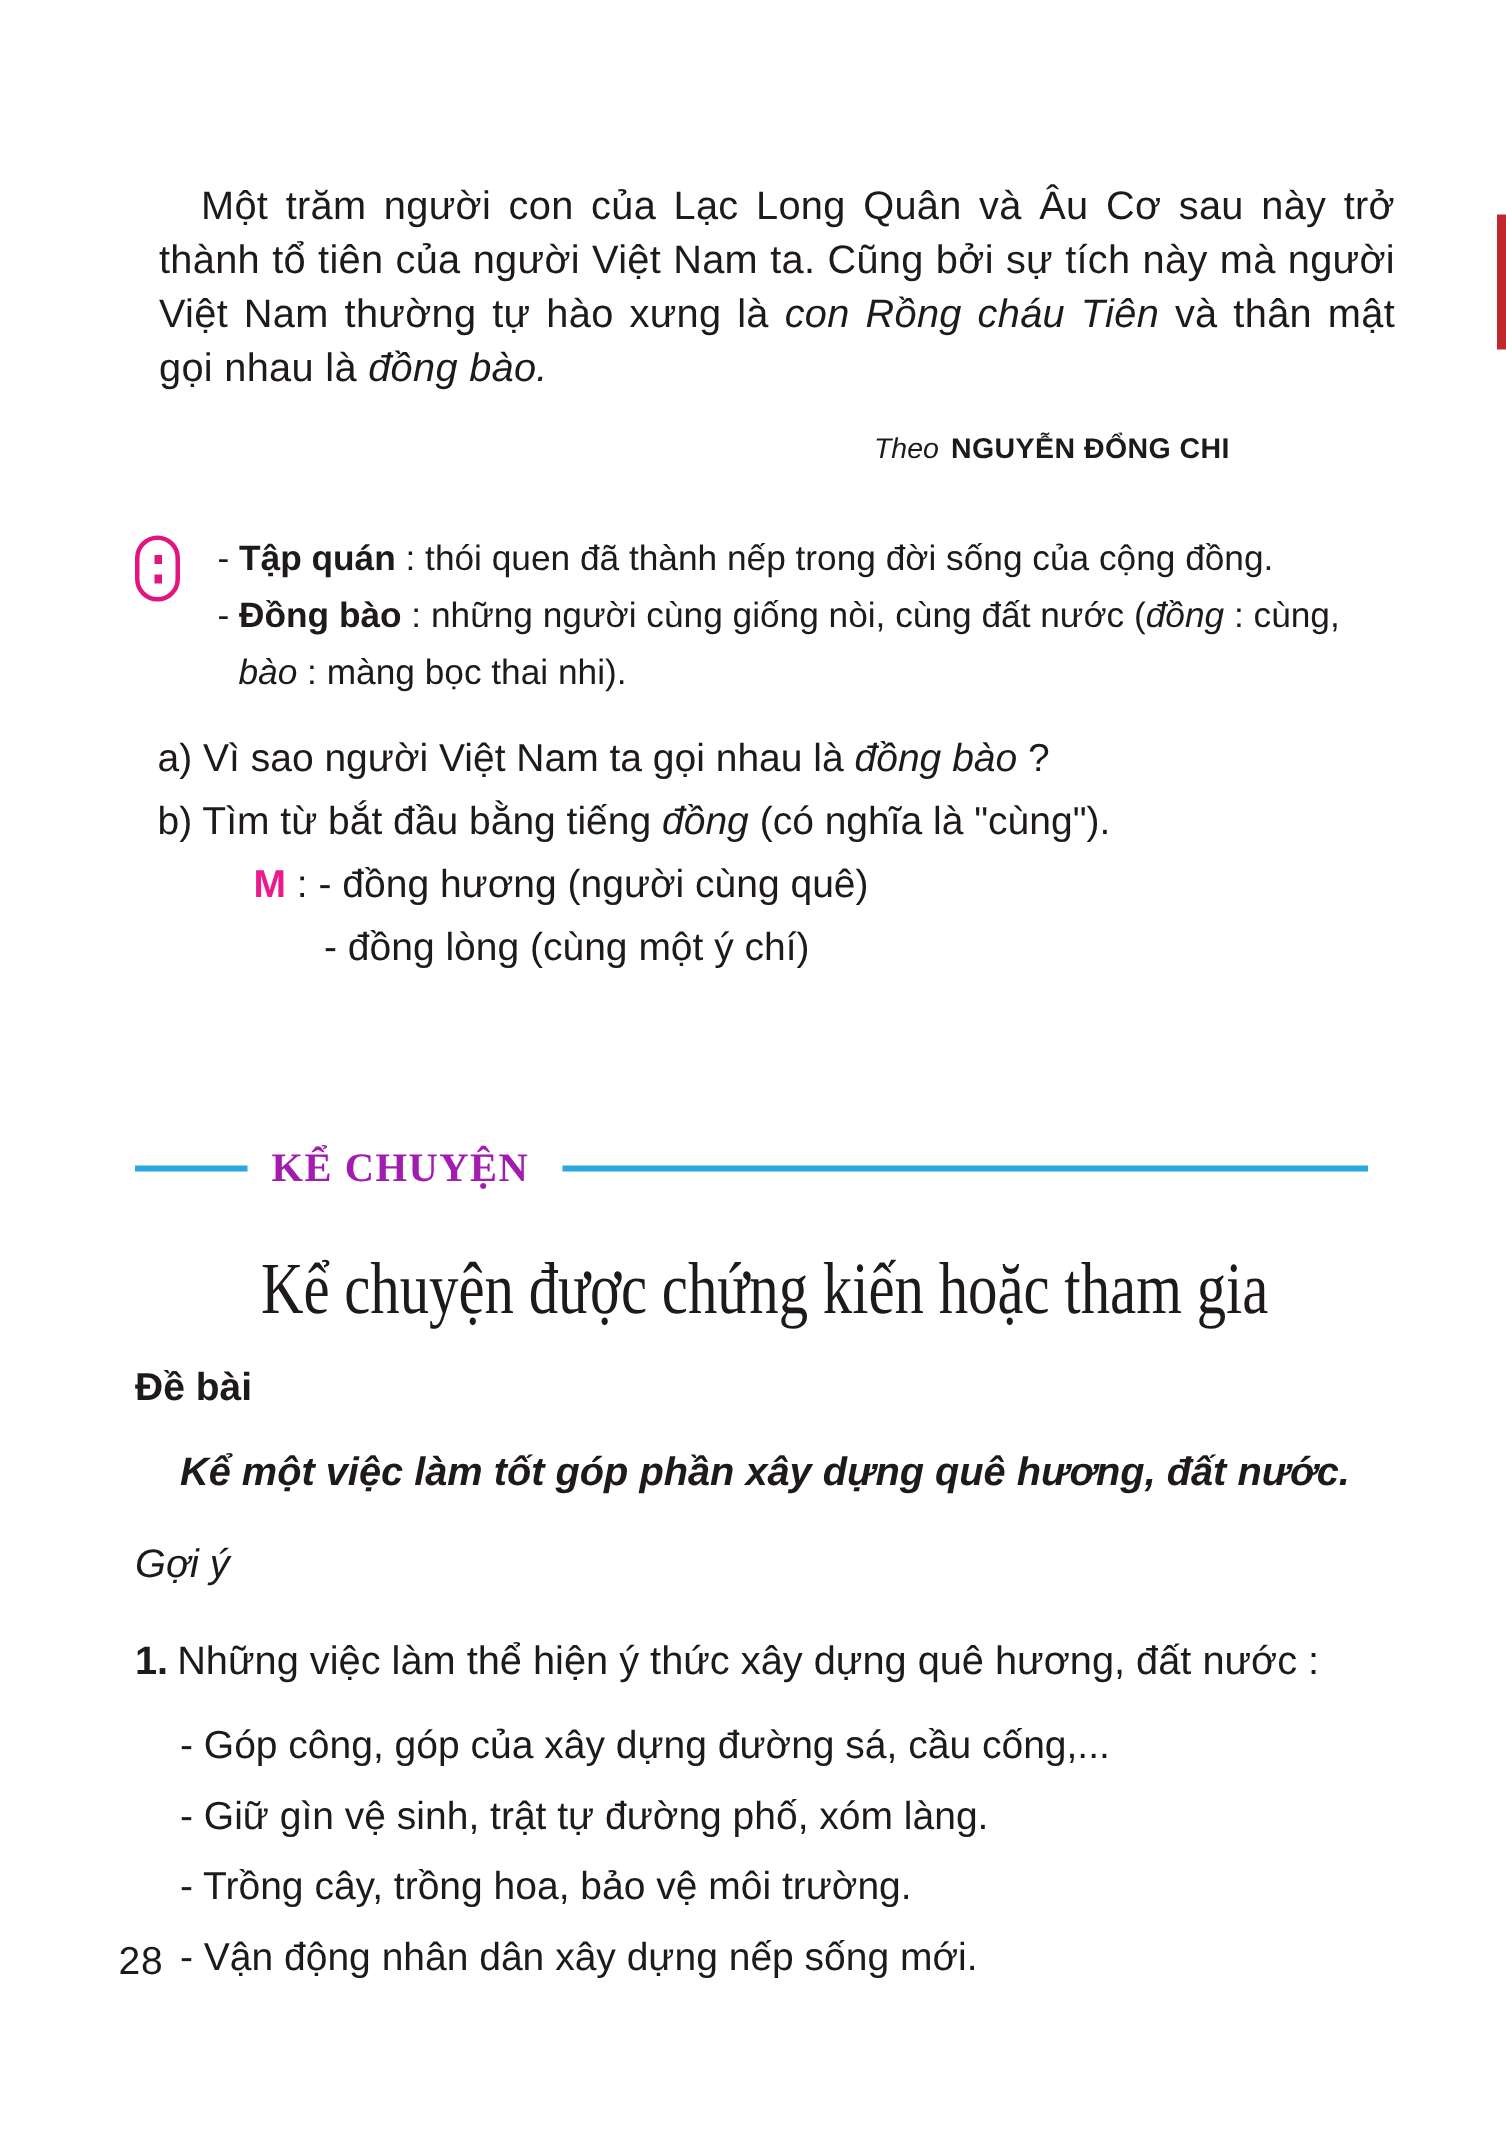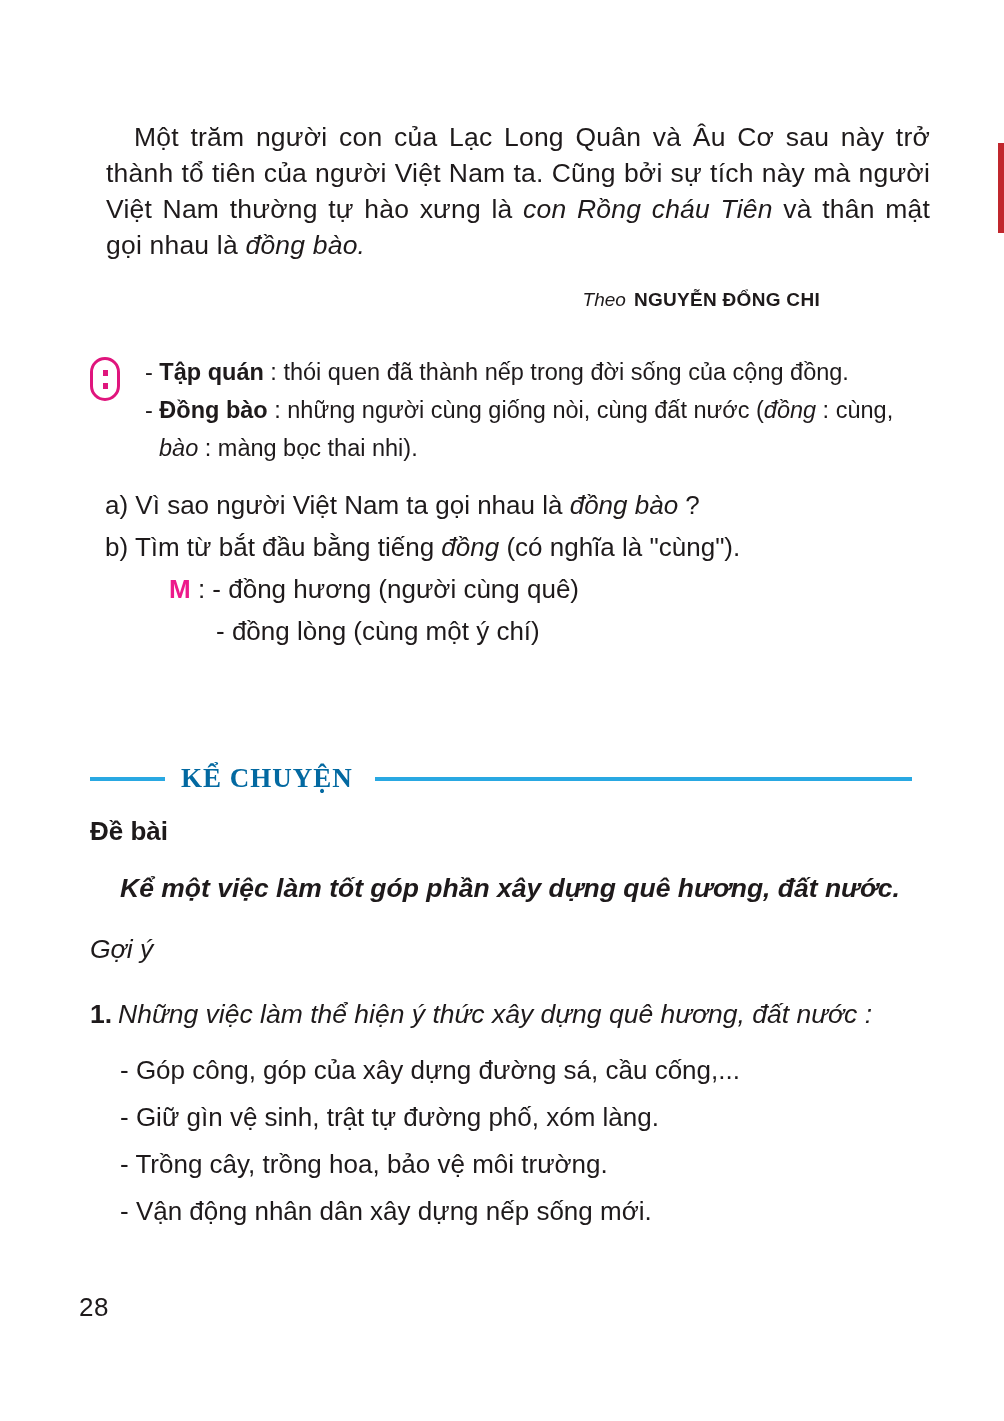--- a/index.html
+++ b/index.html
@@ -76,21 +76,21 @@
   }
   .section-header .rule{
     height:4px;background:#29a8e2;
   }
   .rule-short{width:75px;margin-right:16px;}
   .rule-long{flex:1;margin-left:22px;margin-right:18px;}
   .section-header .label{
     font-family:"Liberation Serif",serif;
     font-weight:bold;
     font-size:27px;
-    color:#0369a1;
+    color:#a21caf;
     letter-spacing:1px;
     white-space:nowrap;
   }
   
   .lesson-title-wrap{
     margin-top:36px;
     text-align:center;
   }
   .lesson-title{
     display:inline-block;
@@ -115,21 +115,21 @@
   }
   .goi-y{
     margin-top:30px;
     font-size:26.5px;font-style:italic;
   }
   .hint1{
     margin-top:34px;
     font-size:26.5px;
   }
   .hint1 .num{font-weight:bold;margin-right:6px;}
-  .hint1 .txt{font-style:italic;}
+  .hint1 .txt{}
   .bullets{
     margin-top:26px;
     margin-left:30px;
     font-size:26px;
   }
   .bullet{line-height:28px;margin-bottom:19px;}
   
   .page-number{
     position:absolute;left:79px;top:1292px;
     font-size:26px;letter-spacing:.5px;
@@ -168,20 +168,23 @@
     <div class="q-line q-example"><span class="marker">M</span><span> : </span><span>- đồng hương (người cùng quê)</span></div>
     <div class="q-line q-example2"><span>- đồng lòng (cùng một ý chí)</span></div>
   </div>
 
   <div class="section-header">
     <span class="rule rule-short"></span>
     <span class="label">KỂ CHUYỆN</span>
     <span class="rule rule-long"></span>
   </div>
 
+  <div class="lesson-title-wrap">
+    <h1 class="lesson-title" style="margin:0;">Kể chuyện được chứng kiến hoặc tham gia</h1>
+  </div>
 
   <div class="de-bai">Đề bài</div>
 
   <div class="topic">Kể một việc làm tốt góp phần xây dựng quê hương, đất nước.</div>
 
   <div class="goi-y">Gợi ý</div>
 
   <div class="hint1">
     <span class="num">1.</span><span class="txt">Những việc làm thể hiện ý thức xây dựng quê hương, đất nước :</span>
   </div>

